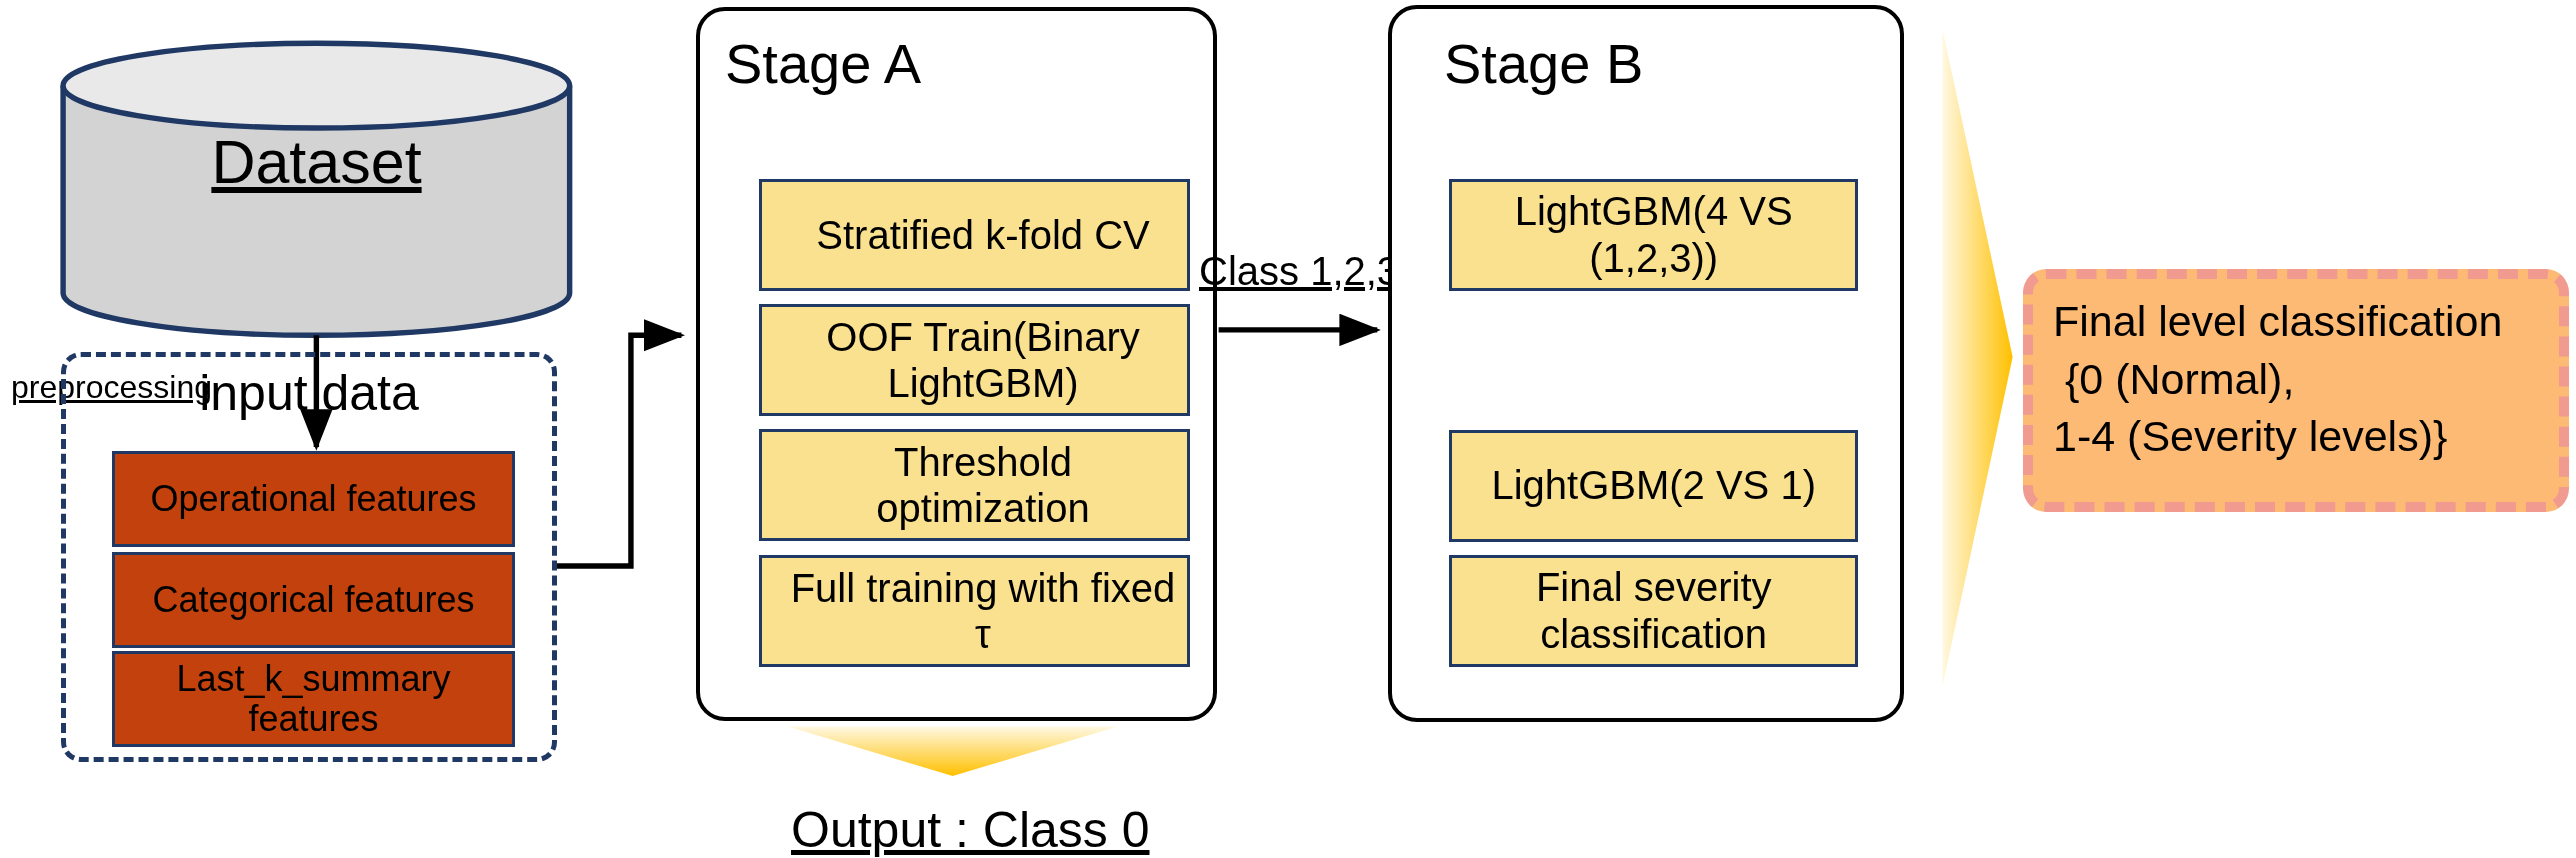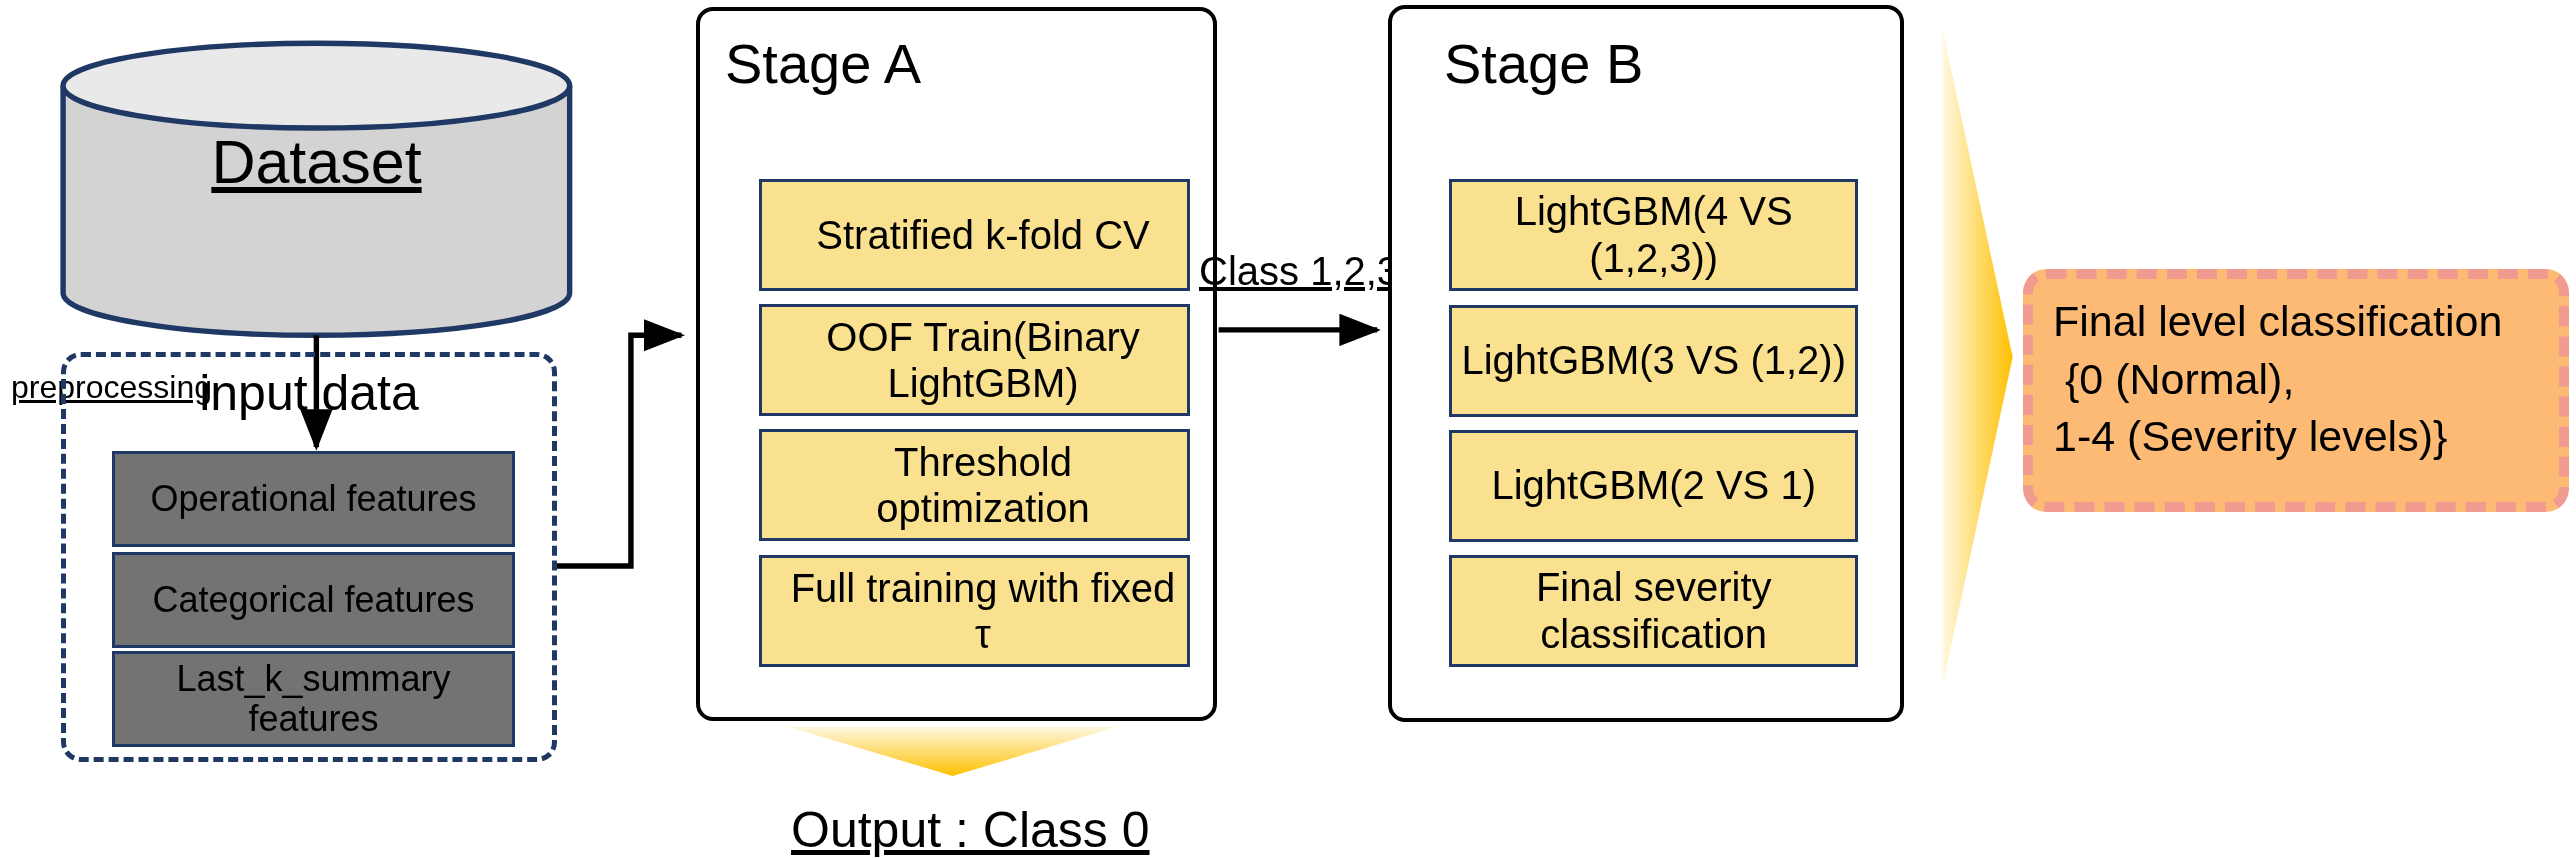--- a/index.html
+++ b/index.html
@@ -14,28 +14,28 @@
   .dataset-label{left:63px;top:129px;width:507px;text-align:center;font-size:61px;line-height:1.1;}
   .preprocessing{left:11px;top:370px;width:301px;font-size:32px;line-height:1.1;}
 
   .input-box{
     left:61px;top:352px;width:496px;height:410px;z-index:2;
     border:5.4px dashed #1F3864;border-radius:20px;background:transparent;
   }
   .input-title{position:absolute;left:0;top:7.2px;width:100%;text-align:center;font-size:50px;}
   .feat{
     position:absolute;left:46px;width:397px;height:90px;
-    background:#737373;border:3.6px solid #1F3864;
+    background:#c2410c;border:3.6px solid #1F3864;
     display:flex;align-items:center;justify-content:center;text-align:center;
     font-size:36px;line-height:1.12;
   }
   .feat.f0{top:94px}.feat.f1{top:195px}.feat.f2{top:294px}
 
   .stage{
-    z-index:2;background:#fff;border:4.5px solid #000;border-radius:17px;
+    z-index:2;background:#fff;border:4.5px solid #000;border-radius:29px;
   }
   .stage-a{left:696px;top:7.2px;width:521px;height:714px;}
   .stage-b{left:1388px;top:4.5px;width:516px;height:717px;}
   .stage-title{position:absolute;font-size:56px;line-height:1.1;}
   .stage-a .stage-title{left:25px;top:21.6px;}
   .stage-b .stage-title{left:52px;top:24px;}
   .step{
     position:absolute;height:106px;
     background:#FAE18F;border:3.6px solid #1F3864;
     display:flex;align-items:center;justify-content:center;text-align:center;
@@ -110,21 +110,20 @@
     <div class="step s1">OOF Train(Binary LightGBM)</div>
     <div class="step s2">Threshold optimization</div>
     <div class="step s3">Full training with fixed τ</div>
   </div>
 
   <div class="abs txt class-label">Class 1,2,3,4</div>
 
   <div class="abs stage stage-b">
     <div class="stage-title">Stage B</div>
     <div class="step s0">LightGBM(4 VS (1,2,3))</div>
-    <div class="step s1">LightGBM(3 VS (1,2))</div>
     <div class="step s2">LightGBM(2 VS 1)</div>
     <div class="step s3">Final severity classification</div>
   </div>
 
   <div class="abs txt output-label">Output : Class 0</div>
 
   <div class="abs final-box">
     <div class="final-line">Final level classification</div>
     <div class="final-line"> {0 (Normal),</div>
     <div class="final-line">1-4 (Severity levels)}</div>

